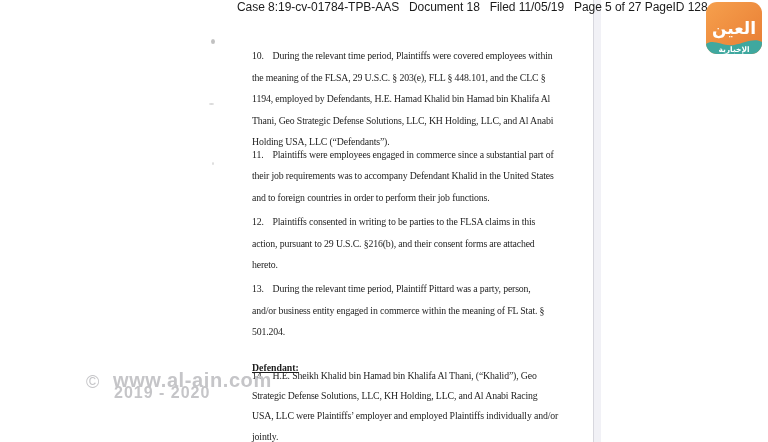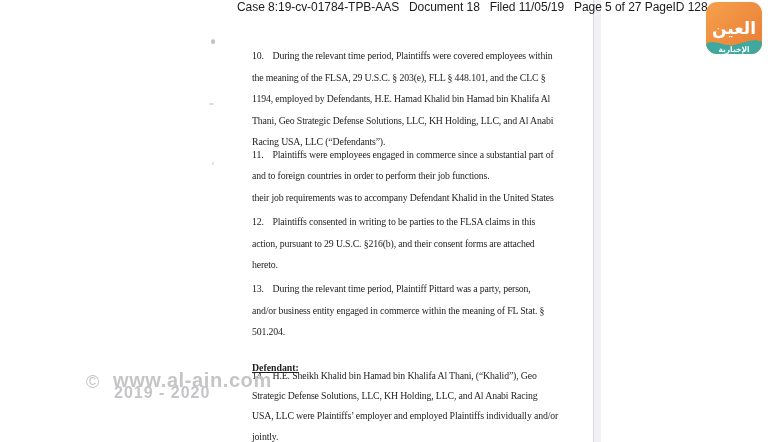--- a/index.html
+++ b/index.html
@@ -60,27 +60,27 @@
 
 <div class="artifact a1"></div>
 <div class="artifact a2"></div>
 <div class="artifact a3"></div>
 
 <div class="para" style="top:45px">
   <div class="line"><span class="pnum">10.</span><span>During the relevant time period, Plaintiffs were covered employees within</span></div>
   <div class="line">the meaning of the FLSA, 29 U.S.C. § 203(e), FLL § 448.101, and the CLC §</div>
   <div class="line">1194, employed by Defendants, H.E. Hamad Khalid bin Hamad bin Khalifa Al</div>
   <div class="line">Thani, Geo Strategic Defense Solutions, LLC, KH Holding, LLC, and Al Anabi</div>
-  <div class="line">Racing USA, LLC (“Defendants”).</div>
+  <div class="line">Holding USA, LLC (“Defendants”).</div>
 </div>
 
 <div class="para" style="top:143.5px">
   <div class="line"><span class="pnum">11.</span><span>Plaintiffs were employees engaged in commerce since a substantial part of</span></div>
+  <div class="line">their job requirements was to accompany Defendant Khalid in the United States</div>
   <div class="line">and to foreign countries in order to perform their job functions.</div>
-  <div class="line">their job requirements was to accompany Defendant Khalid in the United States</div>
 </div>
 
 <div class="para" style="top:211px">
   <div class="line"><span class="pnum">12.</span><span>Plaintiffs consented in writing to be parties to the FLSA claims in this</span></div>
   <div class="line">action, pursuant to 29 U.S.C. §216(b), and their consent forms are attached</div>
   <div class="line">hereto.</div>
 </div>
 
 <div class="para" style="top:278px">
   <div class="line"><span class="pnum">13.</span><span>During the relevant time period, Plaintiff Pittard was a party, person,</span></div>

